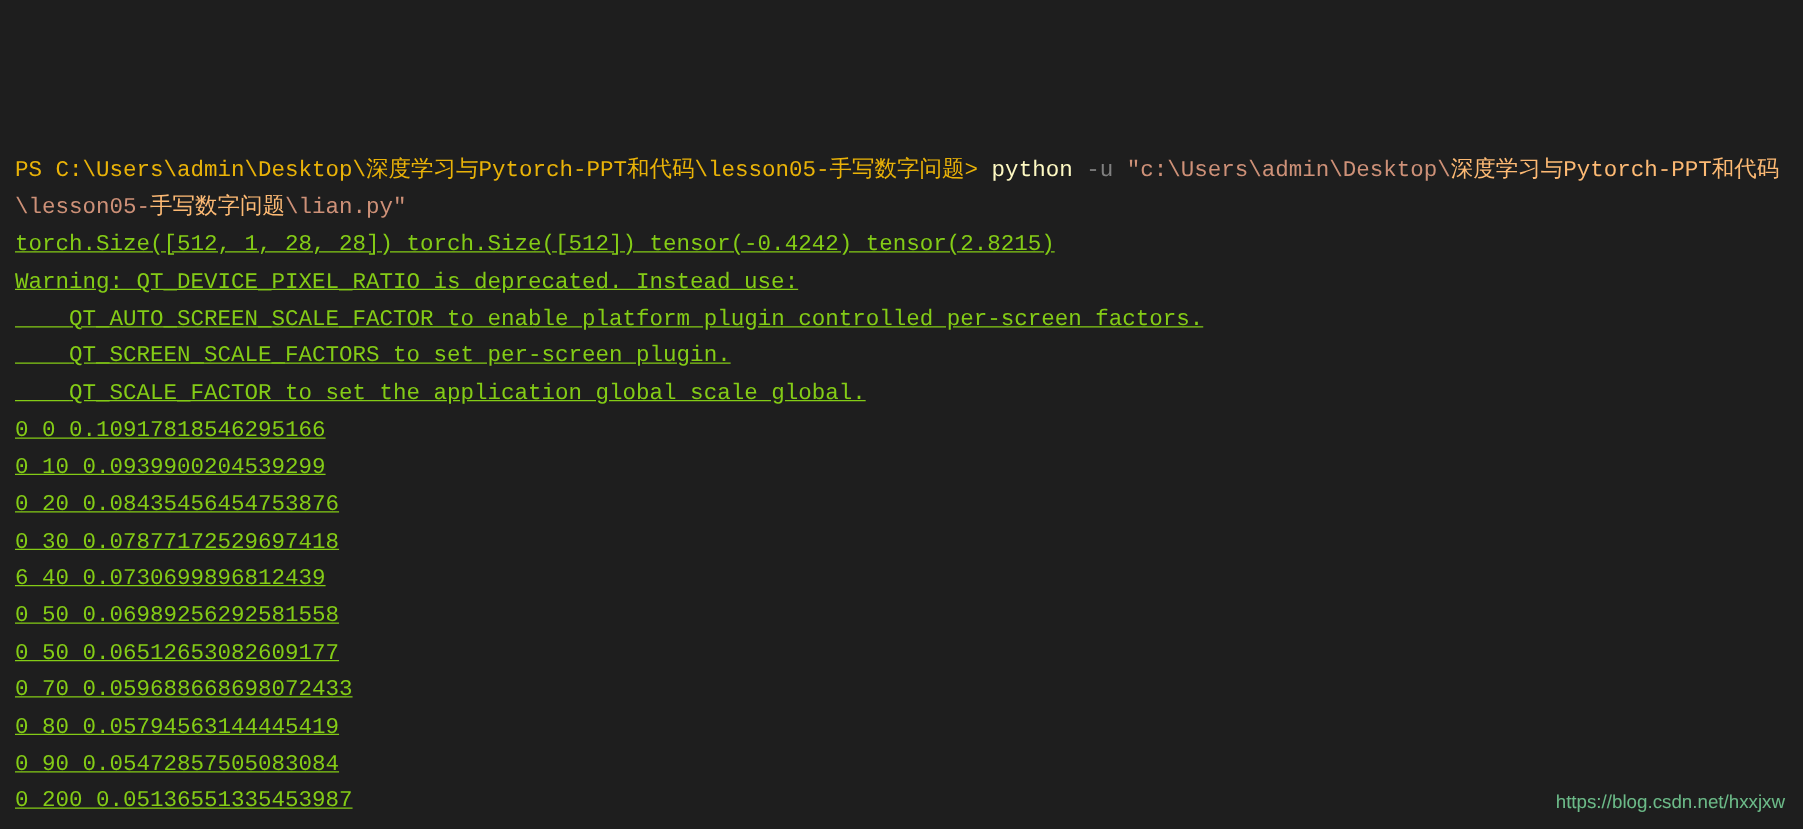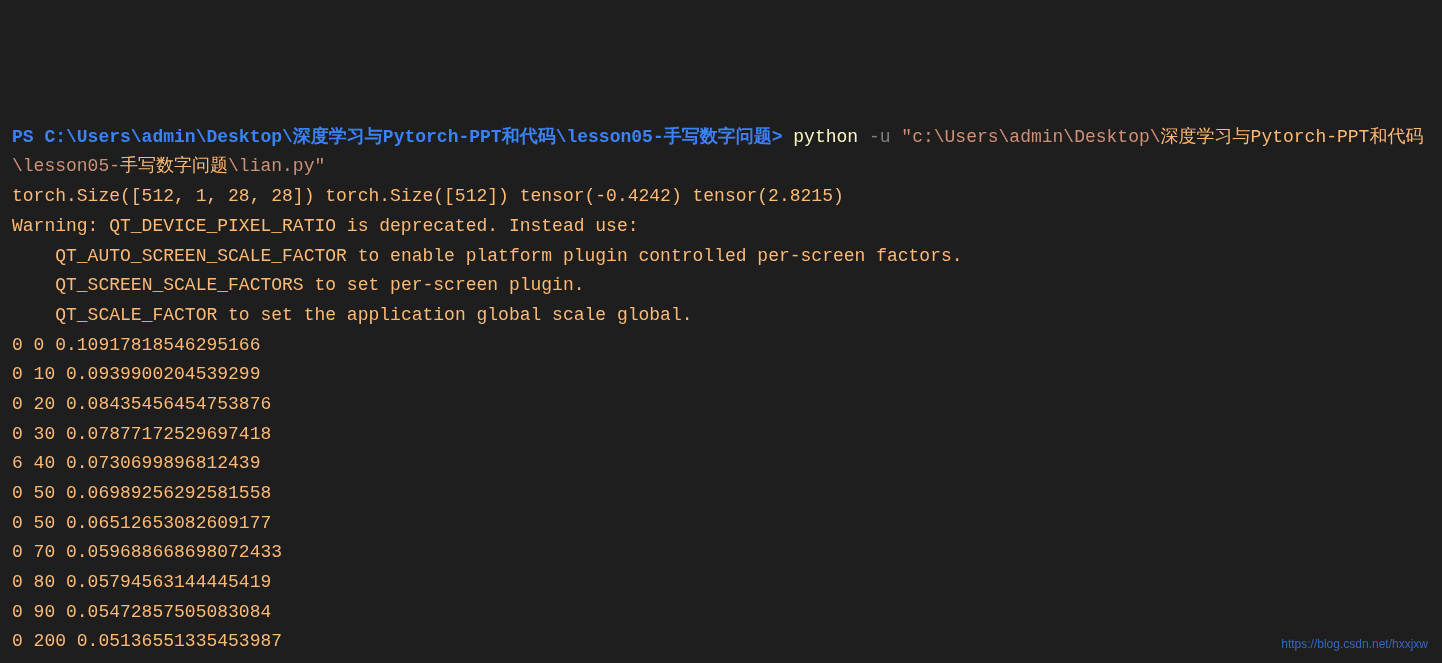--- a/index.html
+++ b/index.html
@@ -18,44 +18,44 @@
       height: 663px;
       overflow: hidden;
       position: relative;
       white-space: pre-wrap;
       word-break: break-all;
     }
     .prompt-line {
       display: inline;
     }
     .ps-prompt {
-      color: #3b82f6;
-      font-weight: bold;
+      color: #eab308;
     }
     .cmd-python {
       color: #fef9c3;
     }
     .cmd-flag {
       color: #808080;
     }
     .cmd-path {
       color: #ce9178;
     }
     .cmd-path-cjk {
       color: #fdba74;
     }
     .output-line {
-      color: #fdba74;
+      color: #84cc16;
+      text-decoration: underline;
     }
     .watermark {
       position: absolute;
       bottom: 8px;
       right: 14px;
-      color: #3b82f6;
-      font-size: 12px;
+      color: #86efac;
+      font-size: 15px;
       font-family: Arial, sans-serif;
       opacity: 0.75;
     }
   </style>
 </head>
 <body>
 
 
 
 <div><span class="prompt-line"><span class="ps-prompt">PS </span><span class="ps-prompt">C:\Users\admin\Desktop\深度学习与Pytorch-PPT和代码\lesson05-手写数字问题</span><span class="ps-prompt">&gt; </span><span class="cmd-python">python</span><span class="cmd-flag"> -u </span><span class="cmd-path">"</span><span class="cmd-path">c:\Users\admin\Deskt</span><span class="cmd-path">op\</span><span class="cmd-path-cjk">深度学习与Pytorch-PPT和代码</span><span class="cmd-path">\lesson05-</span><span class="cmd-path-cjk">手写数字问题</span><span class="cmd-path">\lian.py</span><span class="cmd-path">"</span></span>

